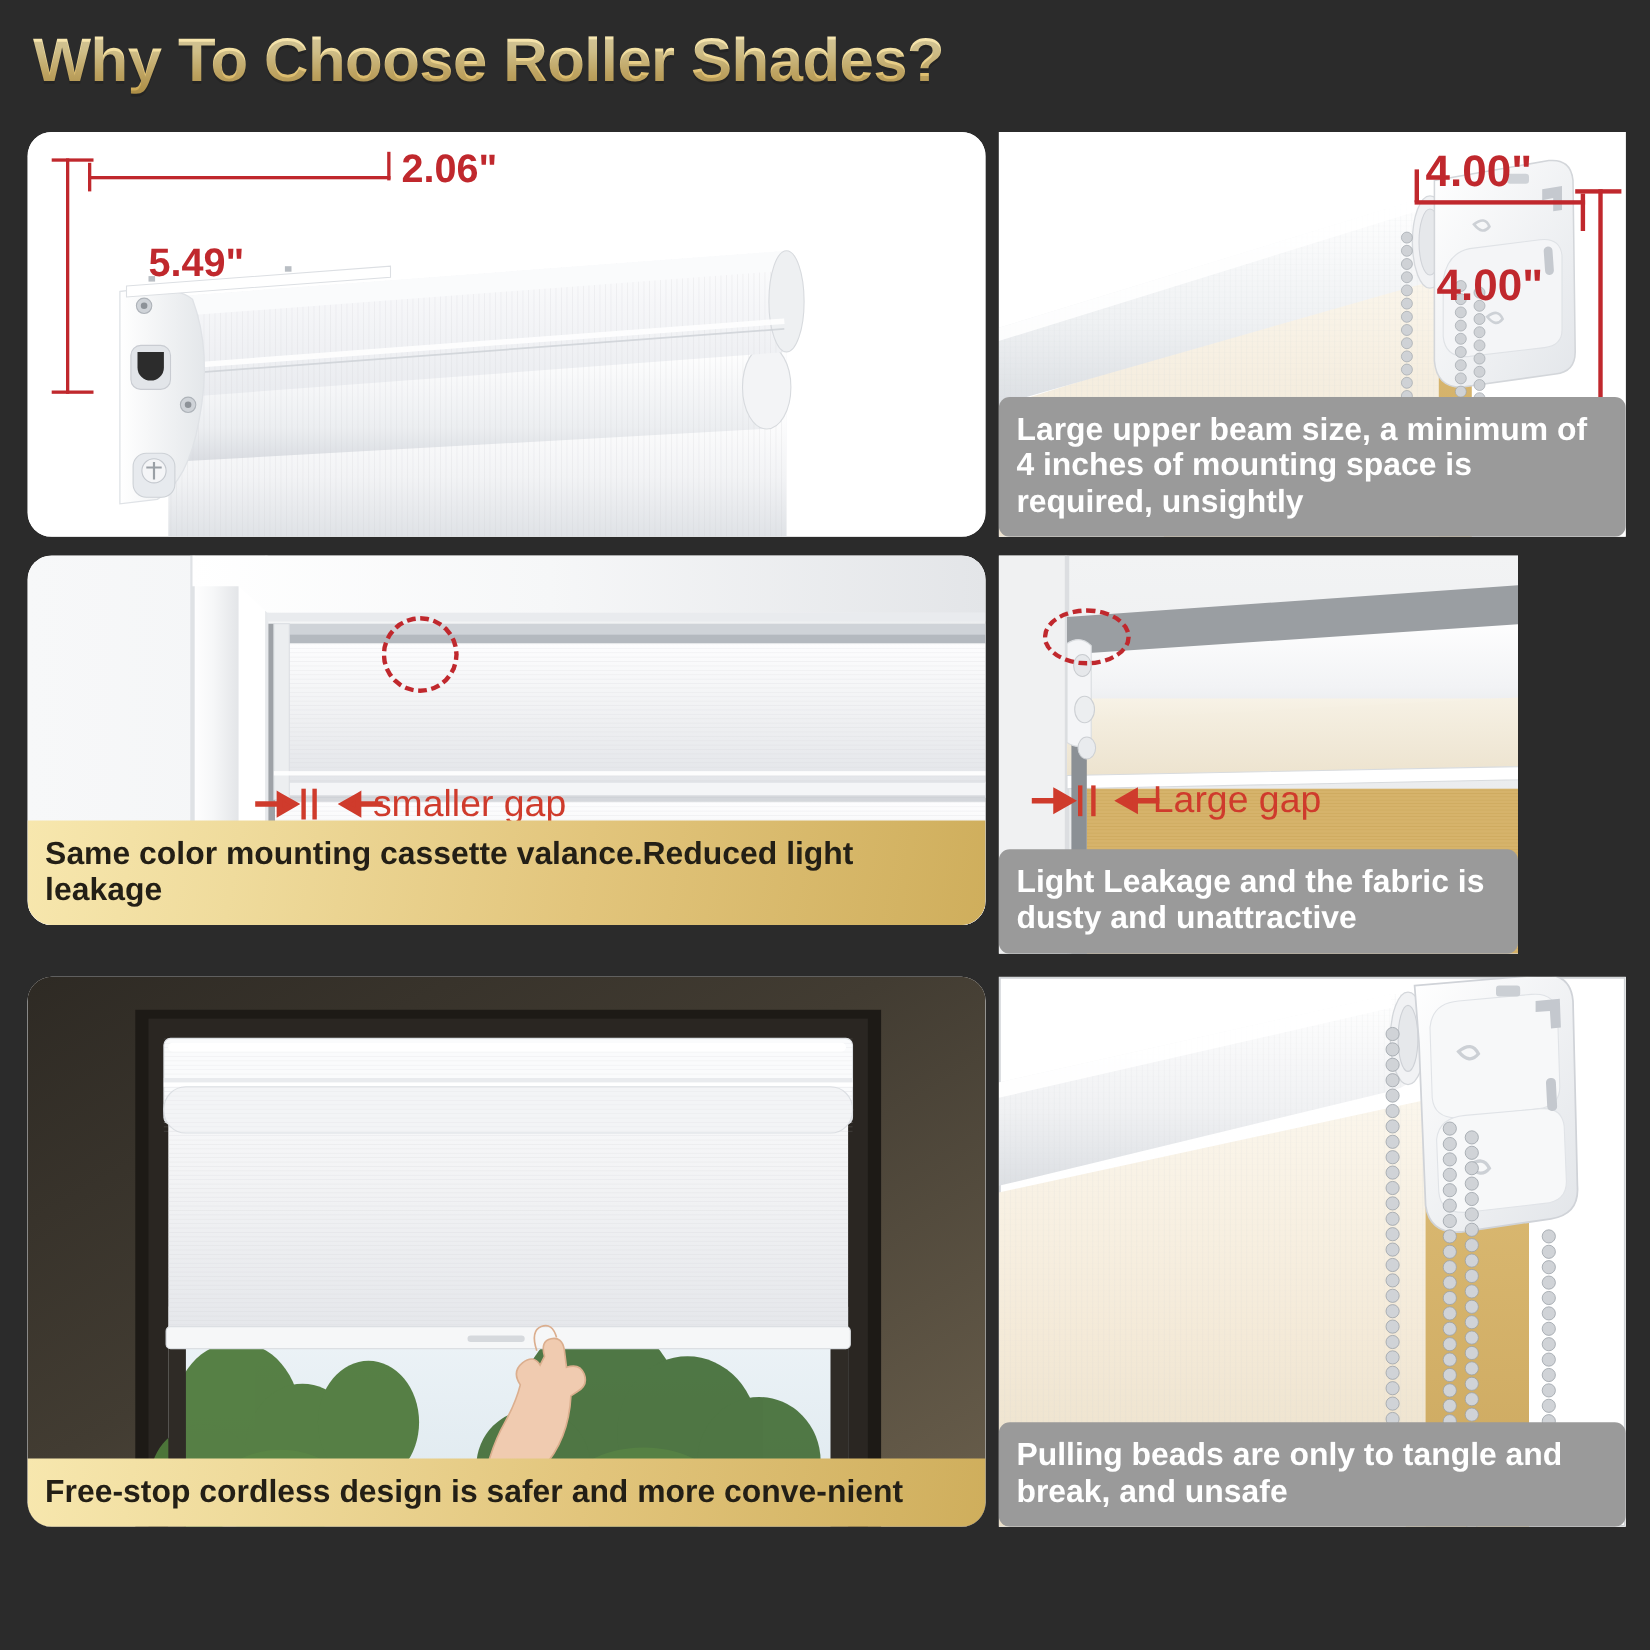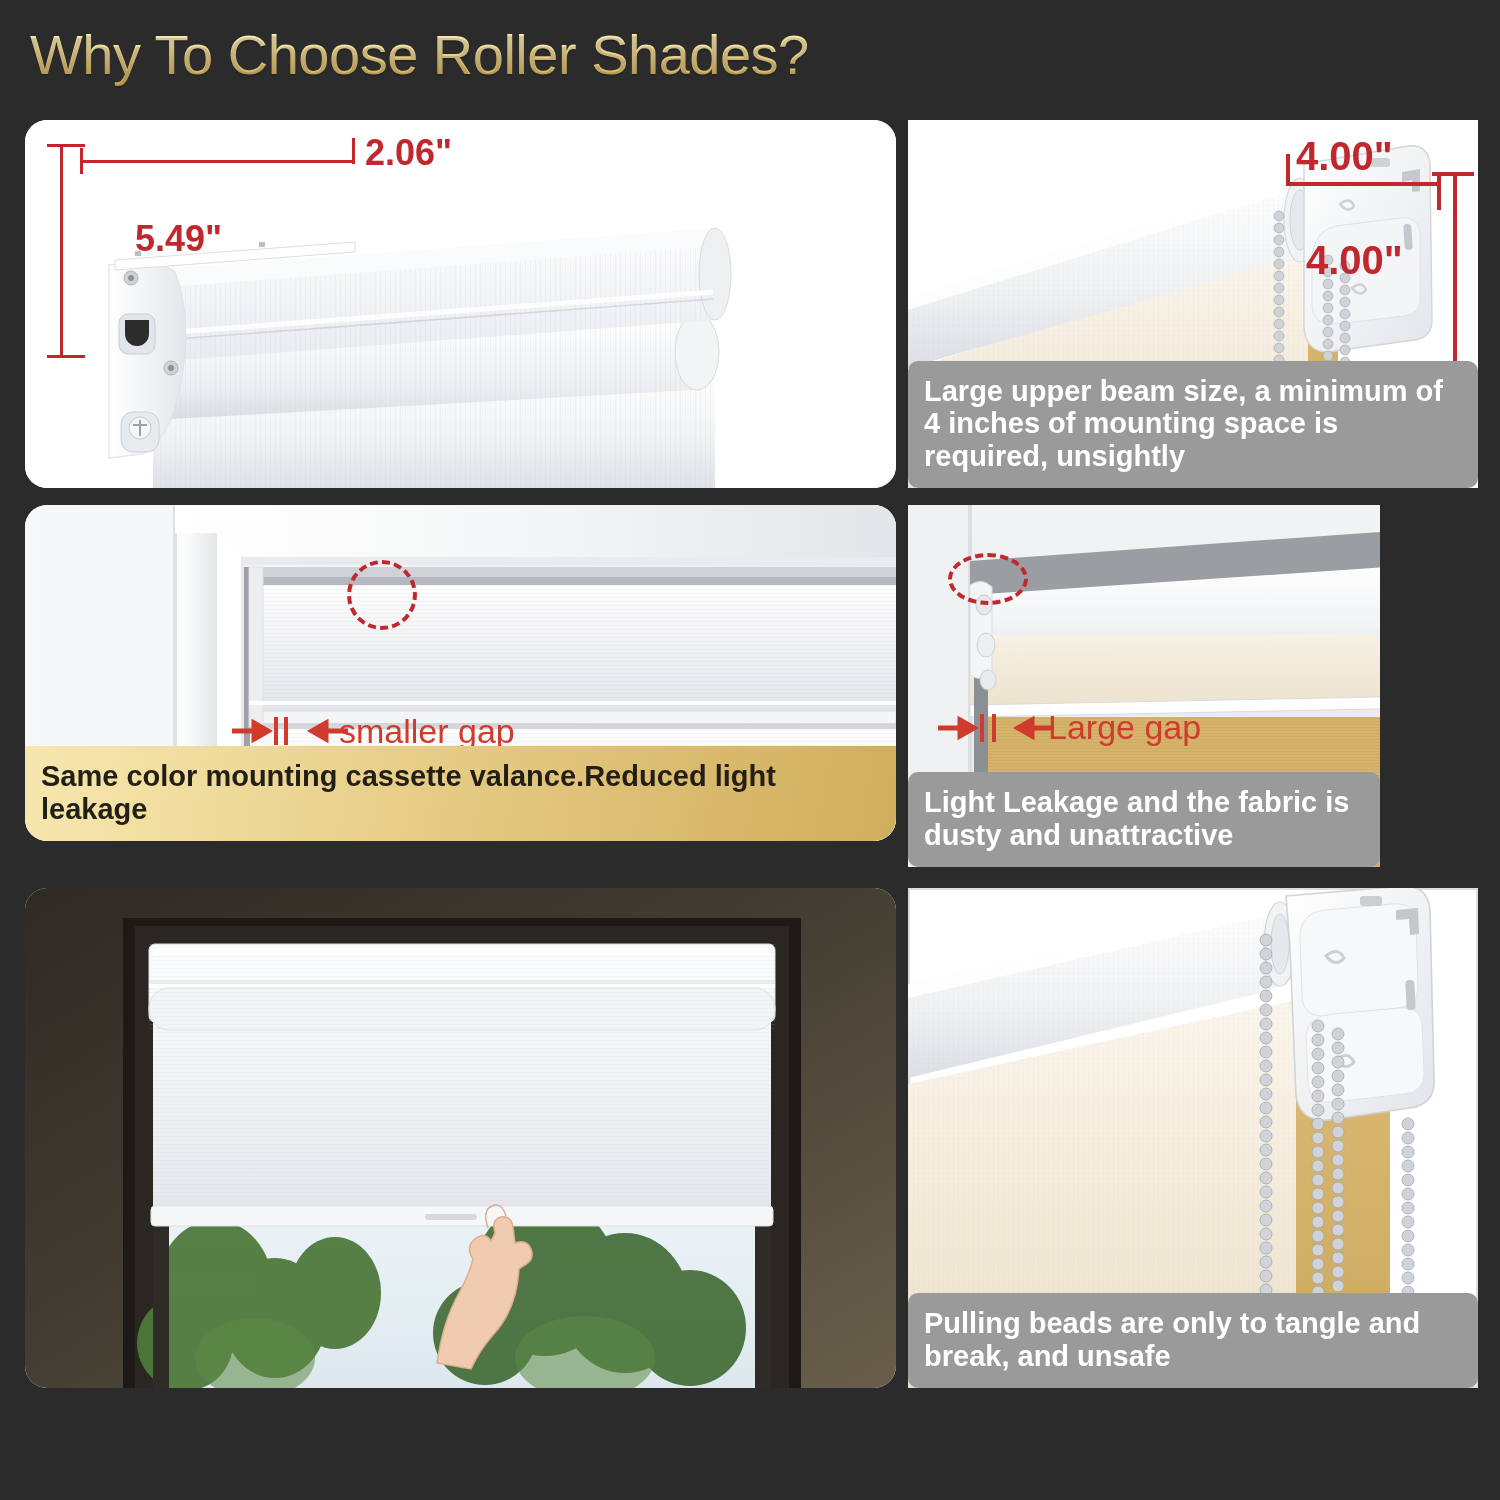--- a/index.html
+++ b/index.html
@@ -6,21 +6,21 @@
   html,body { width:1500px; height:1500px; overflow:hidden; }
   body {
     background:#2b2b2b;
     font-family:"Liberation Sans", sans-serif;
     position:relative;
   }
 
   
   .title {
     position:absolute; left:30px; top:22px;
-    font-size:56px; font-weight:normal; letter-spacing:-0.5px;
+    font-size:56px; font-weight:bold; letter-spacing:-0.5px;
     background:linear-gradient(180deg,#fbeec0 0%,#f3dfa0 38%,#dfc073 68%,#c9a44f 100%);
     -webkit-background-clip:text; background-clip:text;
     color:transparent; -webkit-text-fill-color:transparent;
     white-space:nowrap;
     text-shadow:0 2px 0 rgba(0,0,0,.15);
   }
 
   
   .panel { position:absolute; overflow:hidden; background:#fff; }
   .panel.rounded { border-radius:22px; }
@@ -478,20 +478,21 @@
 
       <rect x="126" y="318" width="622" height="20" rx="4" fill="#f6f7f8" stroke="#dcdfe3"></rect>
       <rect x="400" y="326" width="52" height="6" rx="3" fill="#d6d9dd"></rect>
 
       <g>
         <path d="M470 345 q-4 -14 6 -16 q10 -2 12 10 l2 16 q12 -4 16 6 q4 10 -6 16 l-6 4 q-2 40 -26 66 q-14 16 -22 34 l-34 -6 q6 -42 22 -70 q10 -18 14 -34 q-8 -12 2 -20 q10 -8 16 2 z" fill="#f0cbb0" stroke="#dbae8e" stroke-width="1.5"></path>
         <path d="M463 340 q-6 -18 4 -22 q10 -4 14 10" fill="none" stroke="#dbae8e" stroke-width="1.5"></path>
       </g>
     </svg>
   </div>
+  <div class="cap gold">Free-stop cordless design is safer and more conve-nient</div>
 </div>
 
 <div class="panel pr3">
   <div class="photo">
     <svg width="570" height="500" viewBox="0 0 570 500">
       <defs>
         <linearGradient id="t_tube" x1="0" y1="0" x2="0" y2="1">
           <stop offset="0%" stop-color="#ffffff"></stop>
             <stop offset="60%" stop-color="#f0f1f3"></stop>
             <stop offset="100%" stop-color="#dcdfe3"></stop>

